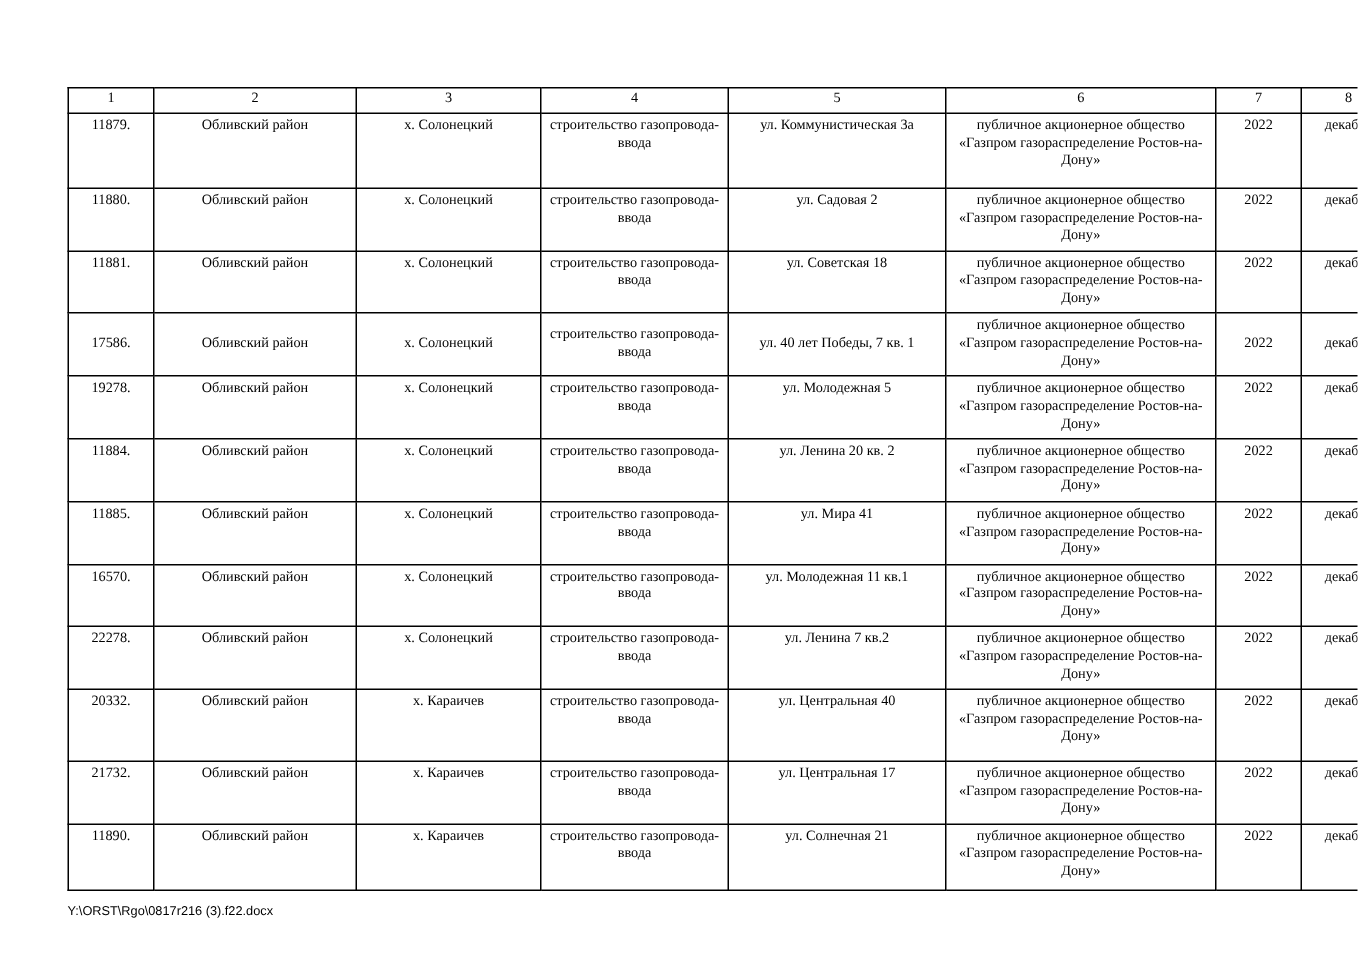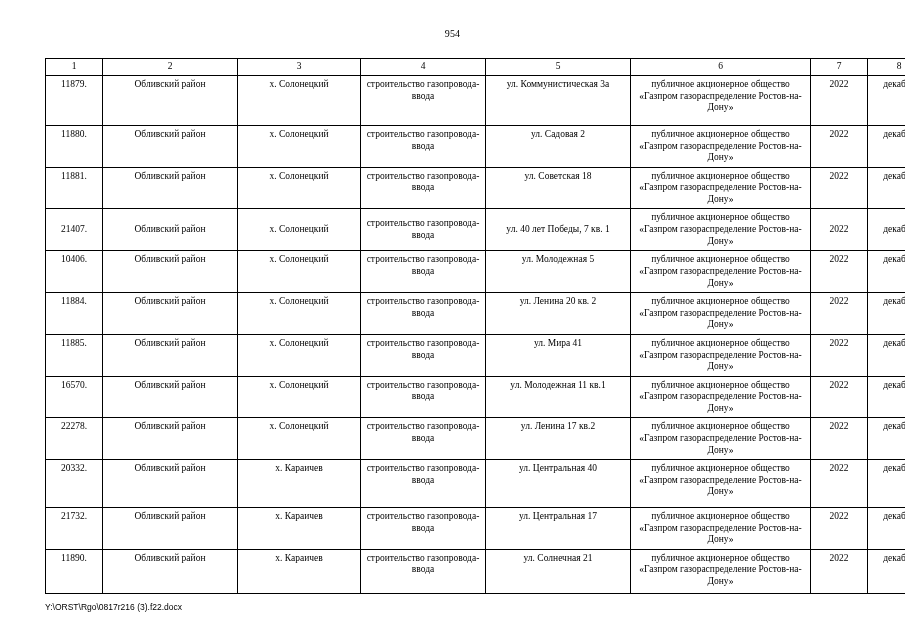--- a/index.html
+++ b/index.html
@@ -72,21 +72,20 @@
     font-size: 8.5px;
     font-family: Liberation Sans, sans-serif;
     color: #000000;
   }
 </style>
 </head>
 <body>
 
 <div class="page">
 
-  <div class="page-number">954</div>
 
   <div class="table-wrap">
     <table class="doc-table">
       <tbody>
         <tr class="colnum">
           <td class="c1">1</td>
           <td class="c2" style="text-align:center">2</td>
           <td class="c3">3</td>
           <td class="c4">4</td>
           <td class="c5">5</td>
@@ -122,32 +121,32 @@
           <td class="c2">Обливский район</td>
           <td class="c3">х. Солонецкий</td>
           <td class="c4">строительство газопровода-ввода</td>
           <td class="c5">ул. Советская 18</td>
           <td class="c6">публичное акционерное общество «Газпром газораспределение Ростов-на-Дону»</td>
           <td class="c7">2022</td>
           <td class="c8">декабрь</td>
         </tr>
 
         <tr style="height:42px">
-          <td class="c1" style="vertical-align:middle">21407.</td>
+          <td class="c1" style="vertical-align:middle">17586.</td>
           <td class="c2" style="vertical-align:middle">Обливский район</td>
           <td class="c3" style="vertical-align:middle">х. Солонецкий</td>
           <td class="c4" style="vertical-align:middle">строительство газопровода-ввода</td>
           <td class="c5" style="vertical-align:middle">ул. 40 лет Победы, 7 кв. 1</td>
           <td class="c6">публичное акционерное общество «Газпром газораспределение Ростов-на-Дону»</td>
           <td class="c7" style="vertical-align:middle">2022</td>
           <td class="c8" style="vertical-align:middle">декабрь</td>
         </tr>
 
         <tr style="height:38px">
-          <td class="c1">10406.</td>
+          <td class="c1">19278.</td>
           <td class="c2">Обливский район</td>
           <td class="c3">х. Солонецкий</td>
           <td class="c4">строительство газопровода-ввода</td>
           <td class="c5">ул. Молодежная 5</td>
           <td class="c6">публичное акционерное общество «Газпром газораспределение Ростов-на-Дону»</td>
           <td class="c7">2022</td>
           <td class="c8">декабрь</td>
         </tr>
 
         <tr style="height:38px">
@@ -181,21 +180,21 @@
           <td class="c6">публичное акционерное общество «Газпром газораспределение Ростов-на-Дону»</td>
           <td class="c7">2022</td>
           <td class="c8">декабрь</td>
         </tr>
 
         <tr style="height:36px">
           <td class="c1">22278.</td>
           <td class="c2">Обливский район</td>
           <td class="c3">х. Солонецкий</td>
           <td class="c4">строительство газопровода-ввода</td>
-          <td class="c5">ул. Ленина 17 кв.2</td>
+          <td class="c5">ул. Ленина 7 кв.2</td>
           <td class="c6">публичное акционерное общество «Газпром газораспределение Ростов-на-Дону»</td>
           <td class="c7">2022</td>
           <td class="c8">декабрь</td>
         </tr>
 
         <tr style="height:48px">
           <td class="c1">20332.</td>
           <td class="c2">Обливский район</td>
           <td class="c3">х. Караичев</td>
           <td class="c4">строительство газопровода-ввода</td>

